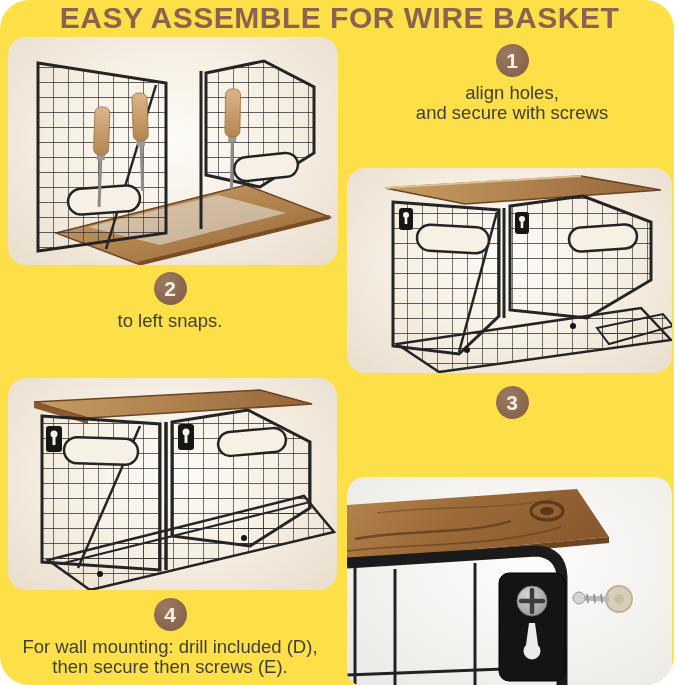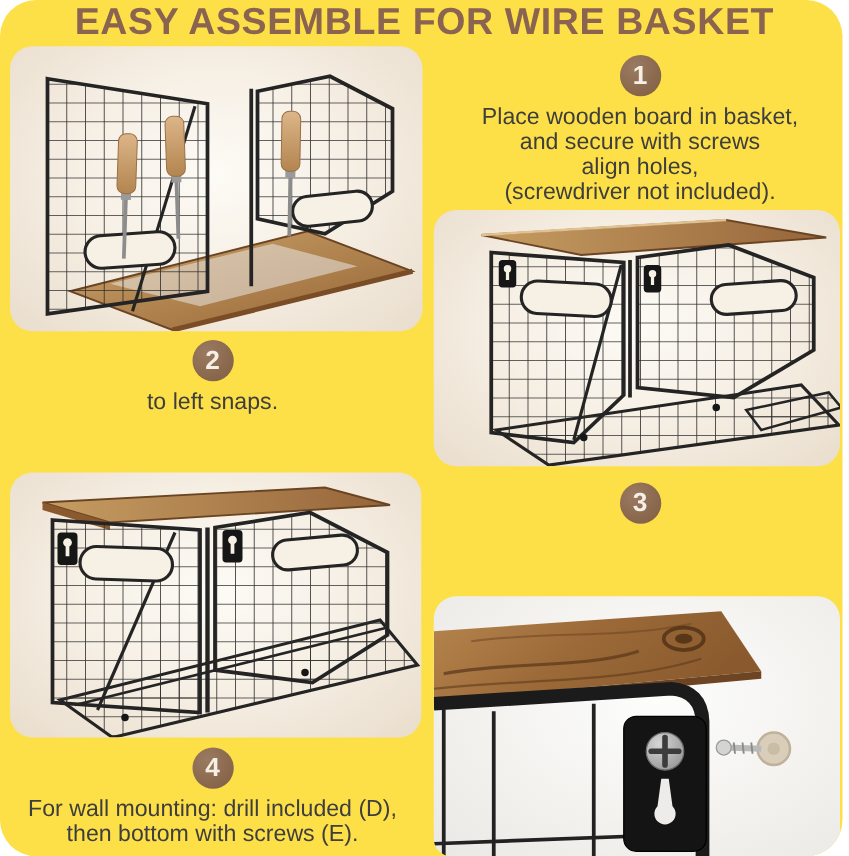--- a/index.html
+++ b/index.html
@@ -84,24 +84,22 @@
         <rect x="223" y="104" width="3" height="48" fill="#8c8c8c"></rect>
         <rect x="220.5" y="98" width="8" height="7" fill="#9a9a9a"></rect>
         <rect x="217" y="52" width="15" height="48" rx="6" fill="url(#hga)" stroke="#9a6f45" stroke-width="0.8"></rect>
       </g>
     </svg>
   </div>
 
   <div class="step" id="step1">
     <div class="badge">1</div>
     <p>
-      <span class="line">Place wooden board in basket,</span>
+      <span class="line">align holes,</span>
       <span class="line">and secure with screws</span>
-      <span class="line">align holes,</span>
-      <span class="line">(screwdriver not included).</span>
     </p>
   </div>
 
   <div class="card cream" id="photo2">
     <svg viewBox="0 0 325 205">
       <defs>
         <pattern id="gpb" width="15" height="15" patternUnits="userSpaceOnUse">
           <path d="M15 0H0V15" fill="none" stroke="#2e2e2e" stroke-width="1.3"></path>
         </pattern>
         <linearGradient id="wgb" x1="0" y1="0" x2="1" y2="0">
@@ -242,17 +240,17 @@
         <line x1="254" y1="117" x2="255" y2="126" stroke="#8a8a8a" stroke-width="1.5"></line>
         <circle cx="232" cy="121" r="6" fill="#d4d4d4" stroke="#9a9a9a"></circle>
       </g>
     </svg>
   </div>
 
   <div class="step" id="step4">
     <div class="badge">4</div>
     <p>
       <span class="line">For wall mounting: drill included (D),</span>
-      <span class="line">then bottom with screws (E).</span>
+      <span class="line">then secure then screws (E).</span>
     </p>
   </div>
 
 </div>
 
 </body></html>

